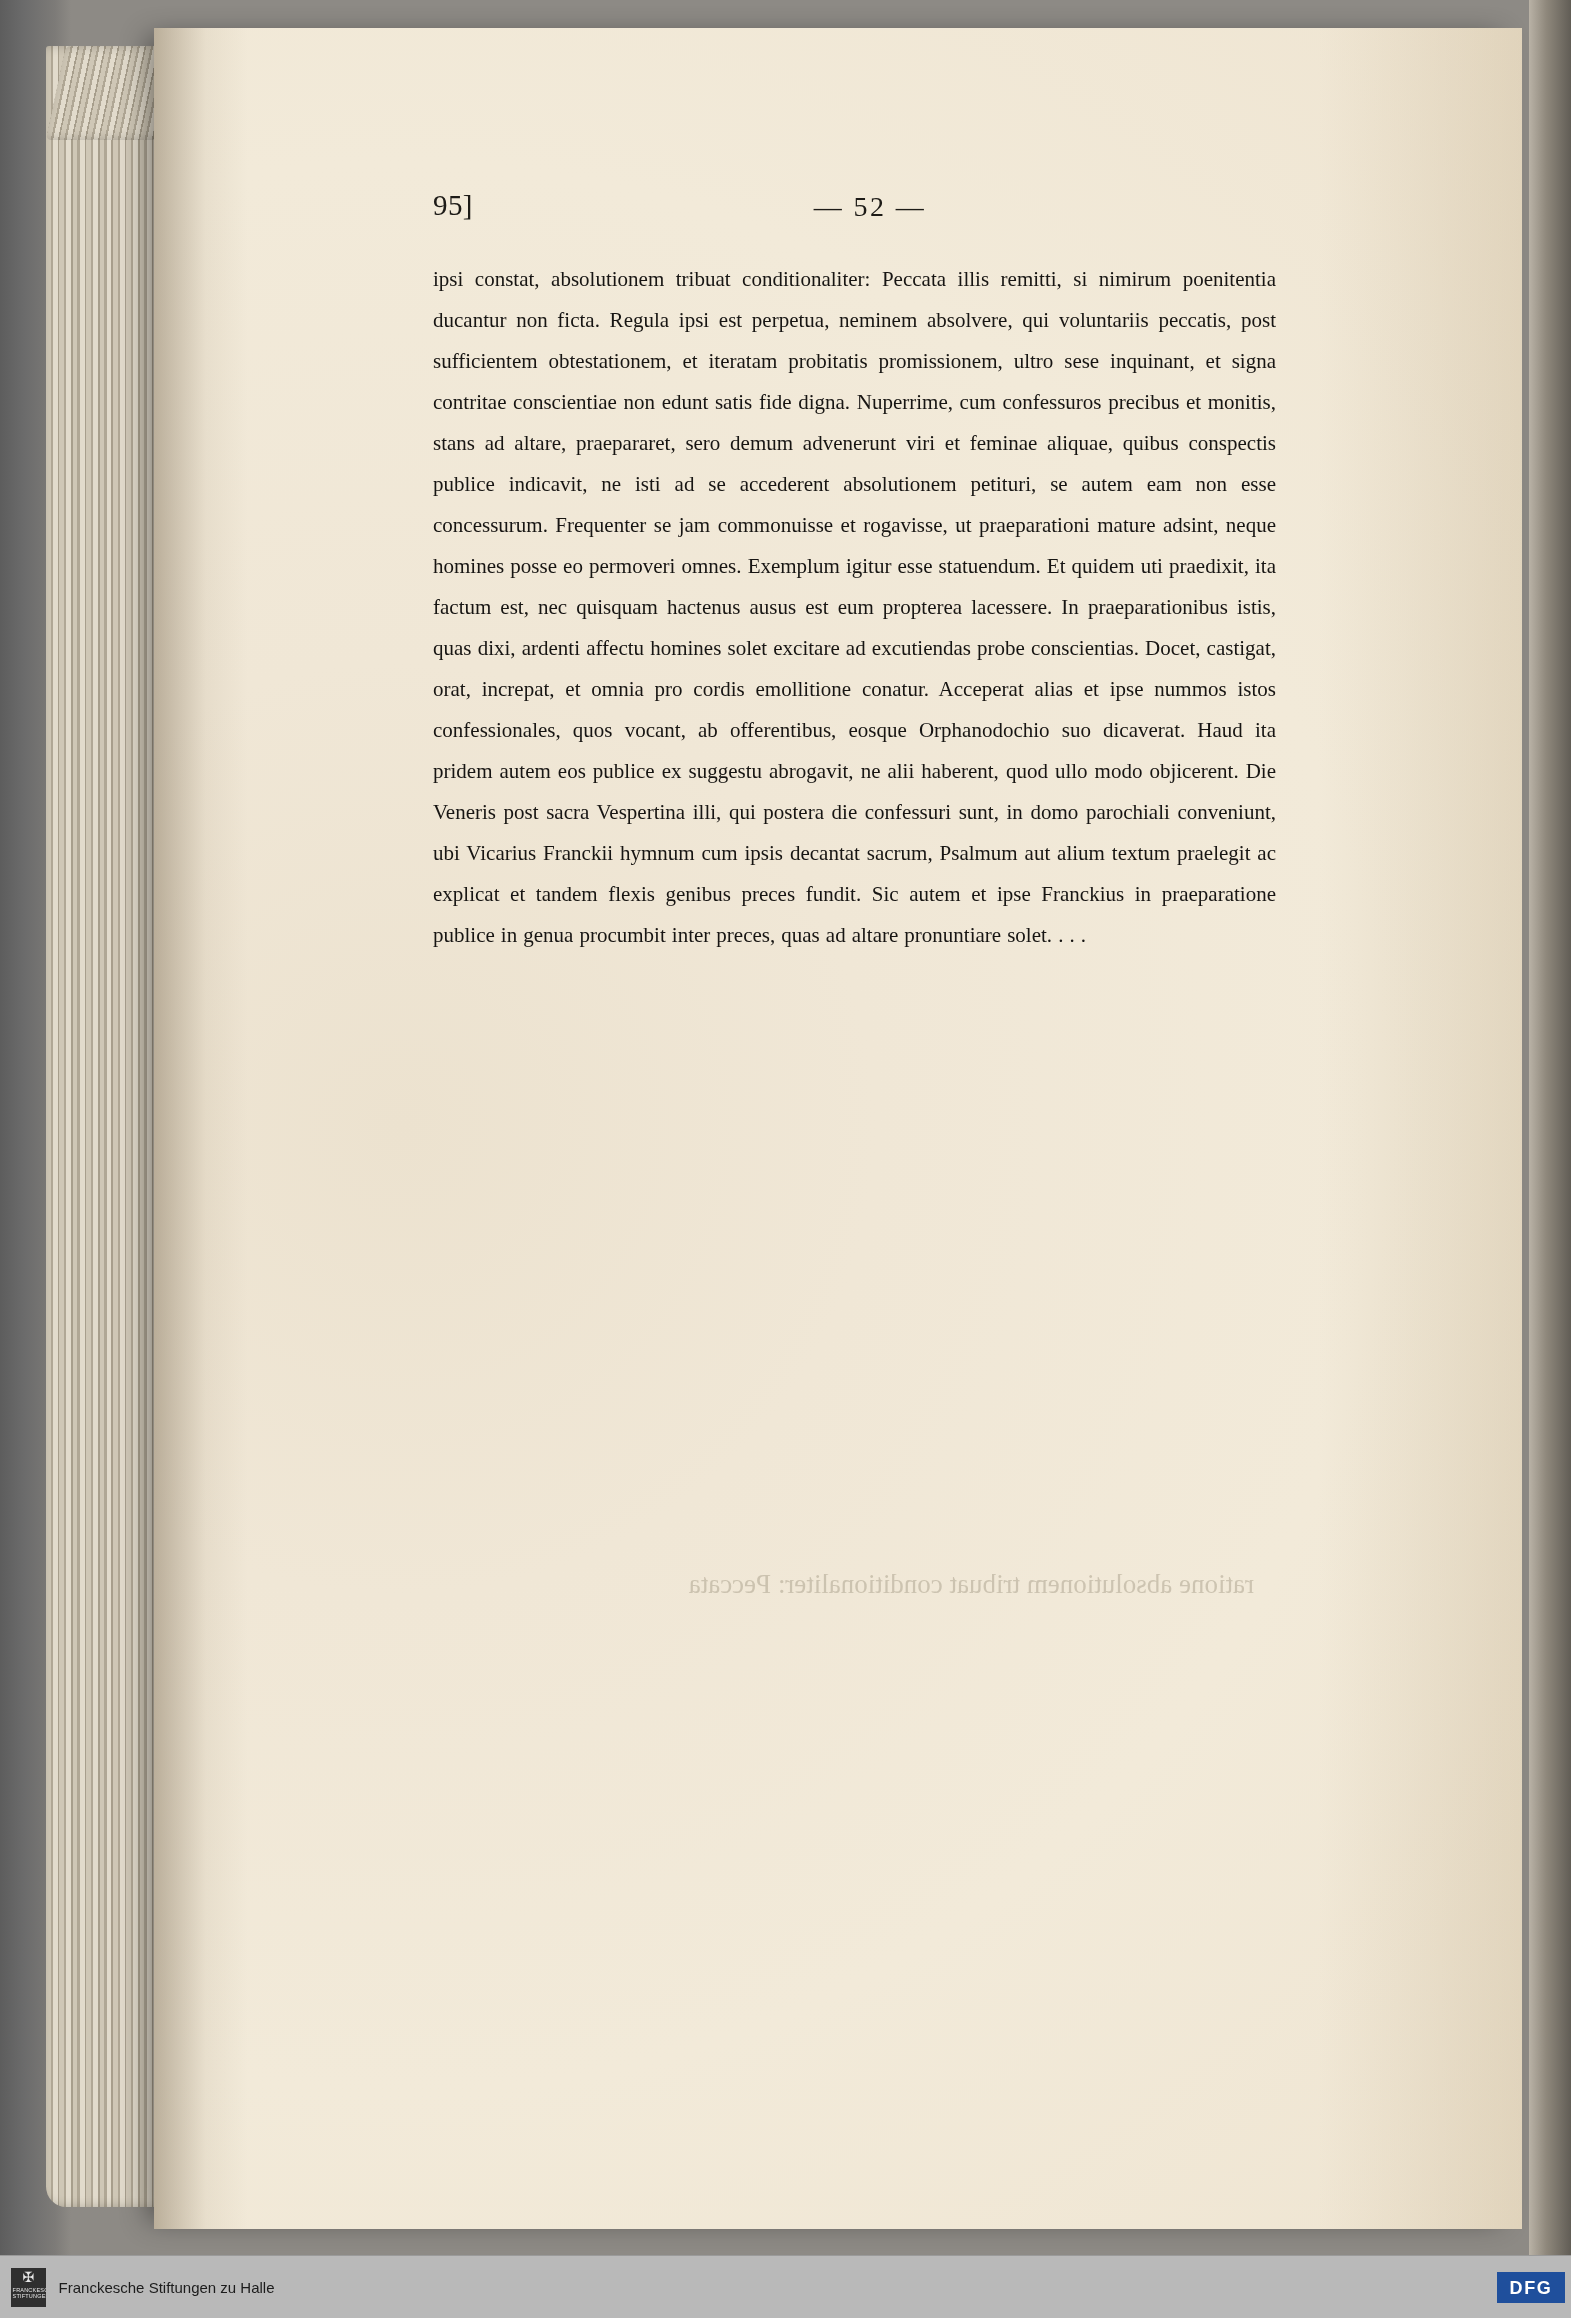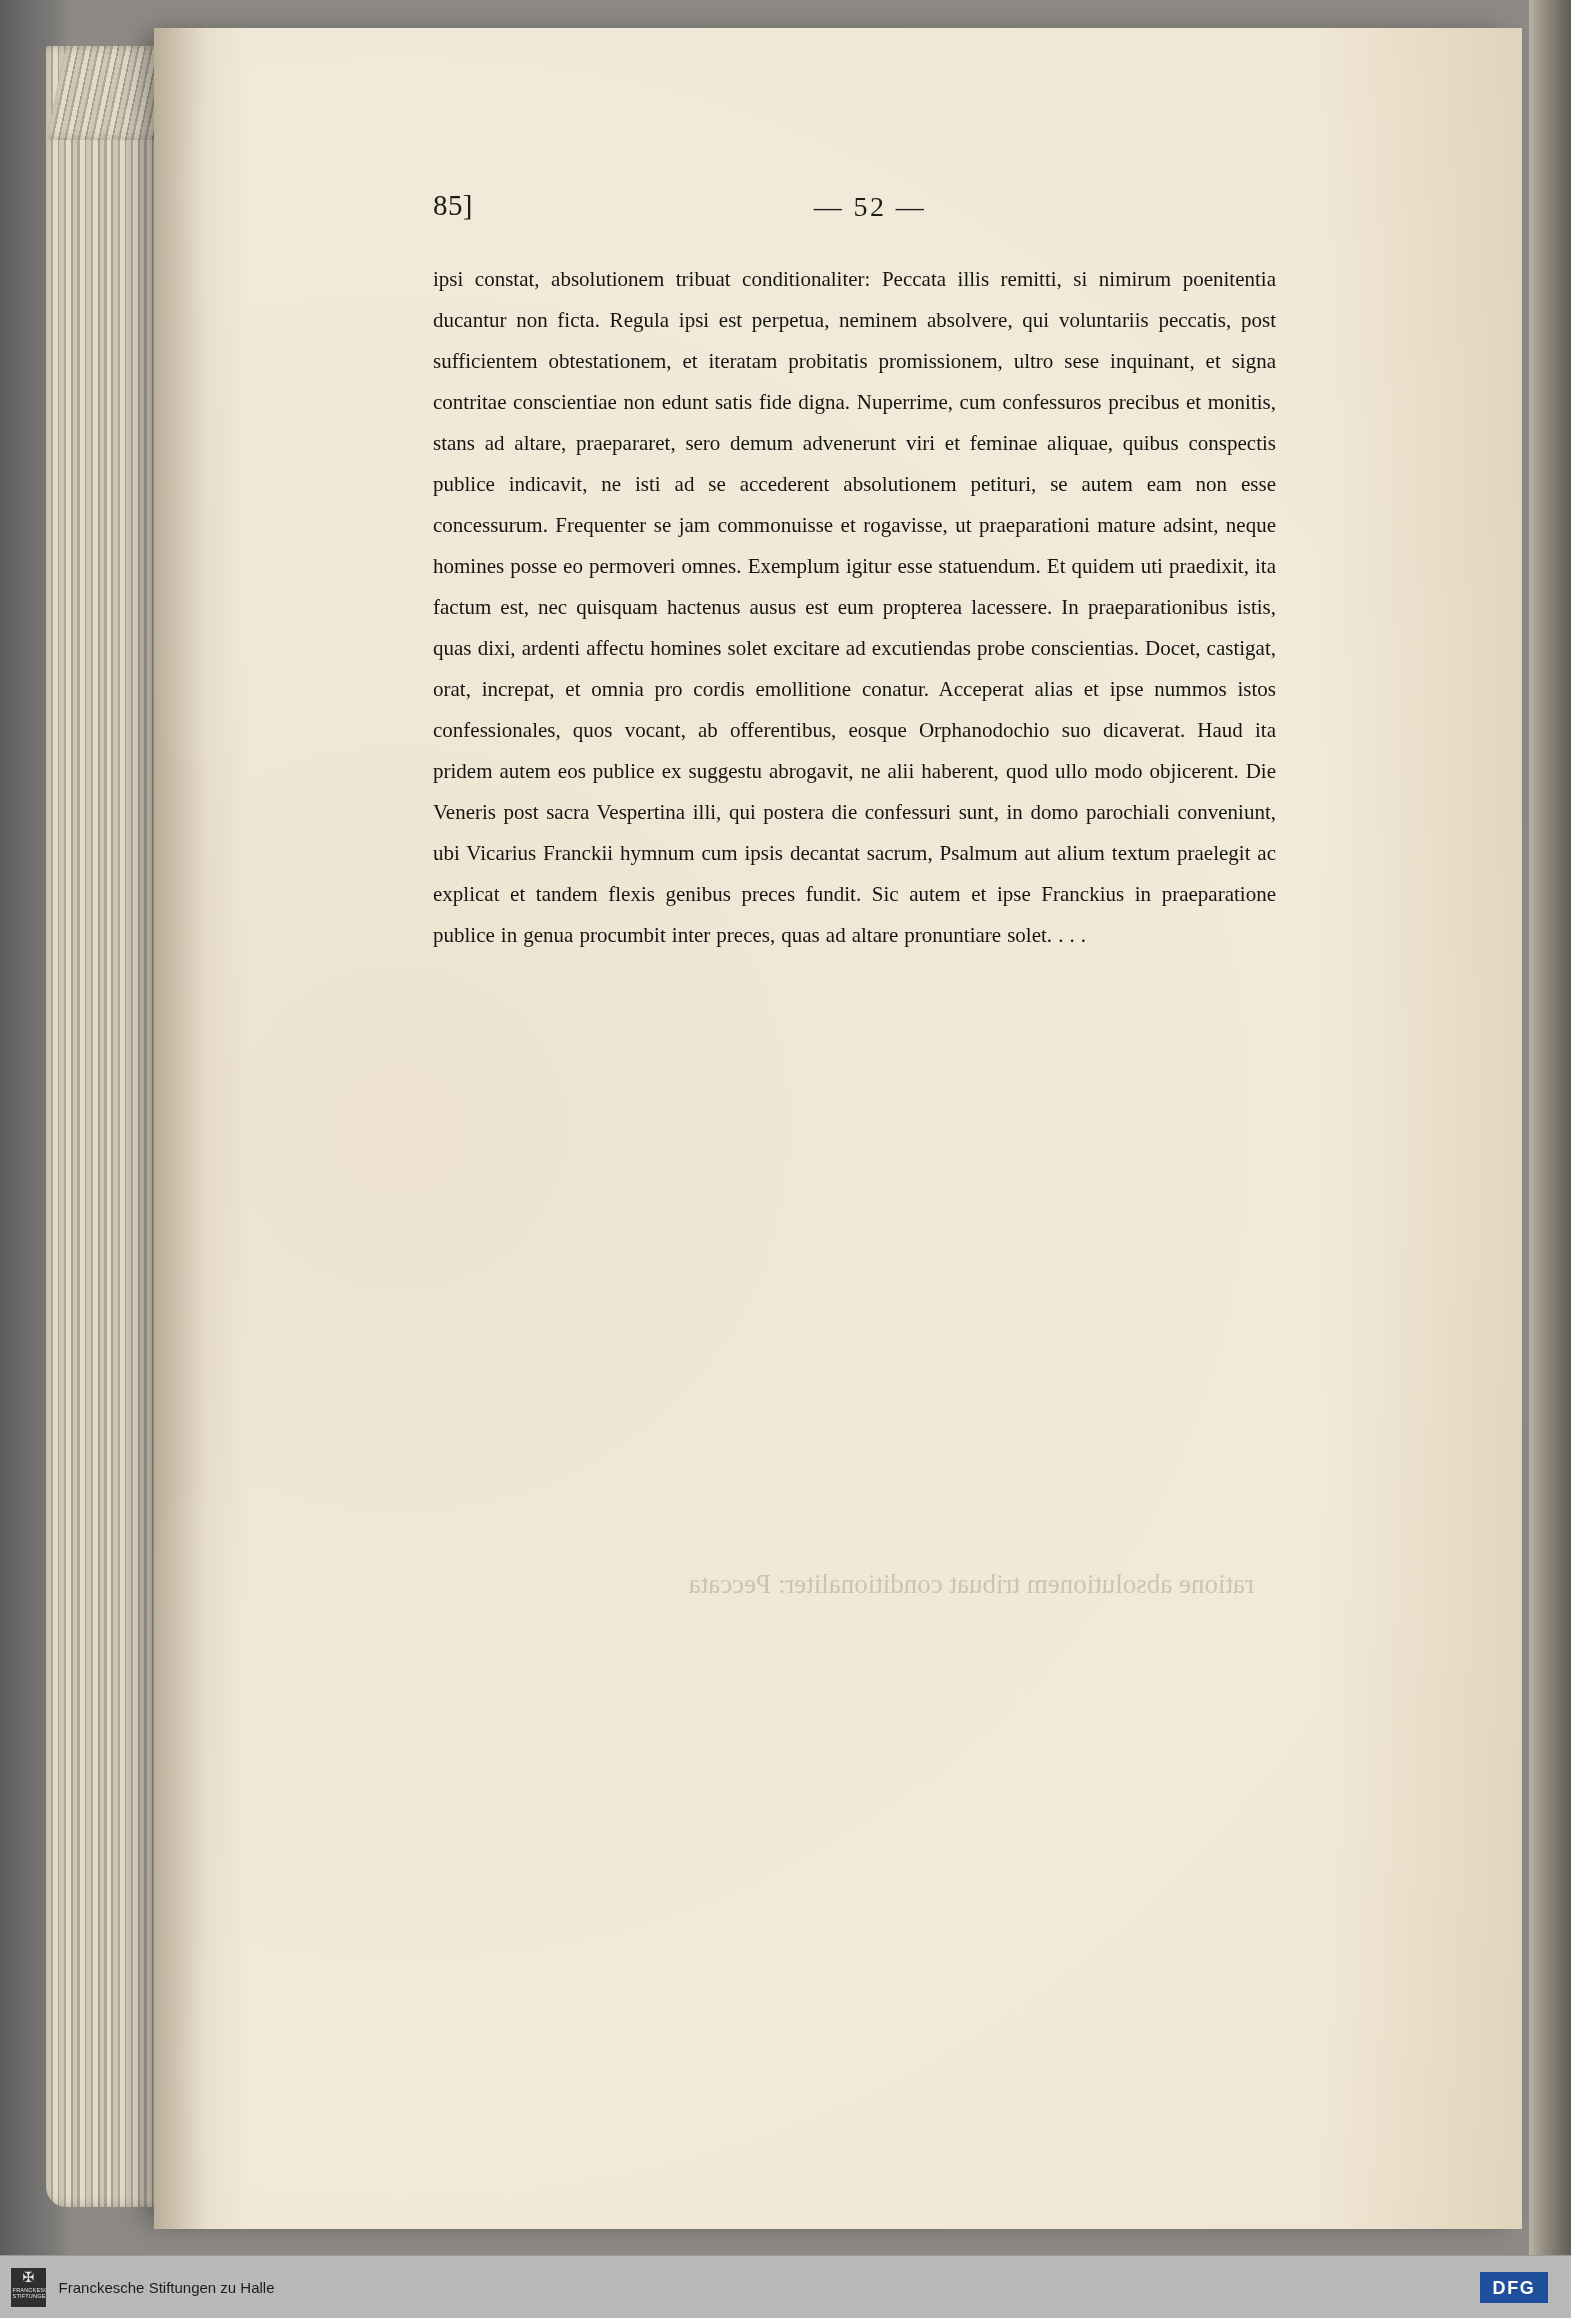--- a/index.html
+++ b/index.html
@@ -216,21 +216,21 @@
     margin-bottom: 1.6px;
   }
   .footer-label {
     font-family: "Liberation Sans", sans-serif;
     font-size: 15px;
     color: #1c1c1c;
     text-align: center;
   }
   .footer-right {
     margin-left: auto;
-    padding-right: 24px;
+    padding-right: 7px;
   }
   .dfg-badge {
     background: #1f4f9c;
     color: #ffffff;
     font-family: "Liberation Sans", sans-serif;
     font-size: 18px;
     font-weight: bold;
     letter-spacing: 1.6px;
     padding: 5.5px 12.6px 6.3px 12.6px;
   }
@@ -249,21 +249,21 @@
     <div class="edge-block"></div>
     <div class="edge-block top-fan"></div>
 
     <div class="page">
 
       <div class="bleed">ratione absolutionem tribuat conditionaliter: Peccata</div>
 
       <div class="content">
 
         <div class="header-row">
-          <span class="folio-left">85]</span>
+          <span class="folio-left">95]</span>
           <span class="folio-center">—  52  —</span>
         </div>
 
         <div class="body-text">
           <p>ipsi constat, absolutionem tribuat conditionaliter: Peccata illis remitti, si nimirum poenitentia ducantur non ficta. Regula ipsi est perpetua, neminem absolvere, qui voluntariis peccatis, post sufficientem obtestationem, et iteratam probitatis promissionem, ultro sese inquinant, et signa contritae conscientiae non edunt satis fide digna. Nuperrime, cum confessuros precibus et monitis, stans ad altare, praepararet, sero demum advenerunt viri et feminae aliquae, quibus conspectis publice indicavit, ne isti ad se accederent absolutionem petituri, se autem eam non esse concessurum. Frequenter se jam commonuisse et rogavisse, ut praeparationi mature adsint, neque homines posse eo permoveri omnes. Exemplum igitur esse statuendum. Et quidem uti praedixit, ita factum est, nec quisquam hactenus ausus est eum propterea lacessere. In praeparationibus istis, quas dixi, ardenti affectu homines solet excitare ad excutiendas probe conscientias. Docet, castigat, orat, increpat, et omnia pro cordis emollitione conatur. Acceperat alias et ipse nummos istos confessionales, quos vocant, ab offerentibus, eosque Orphanodochio suo dicaverat. Haud ita pridem autem eos publice ex suggestu abrogavit, ne alii haberent, quod ullo modo objicerent. Die Veneris post sacra Vespertina illi, qui postera die confessuri sunt, in domo parochiali conveniunt, ubi Vicarius Franckii hymnum cum ipsis decantat sacrum, Psalmum aut alium textum praelegit ac explicat et tandem flexis genibus preces fundit. Sic autem et ipse Franckius in praeparatione publice in genua procumbit inter preces, quas ad altare pronuntiare solet. . . .</p>
         </div>
 
       </div>
     </div>
   </div>

